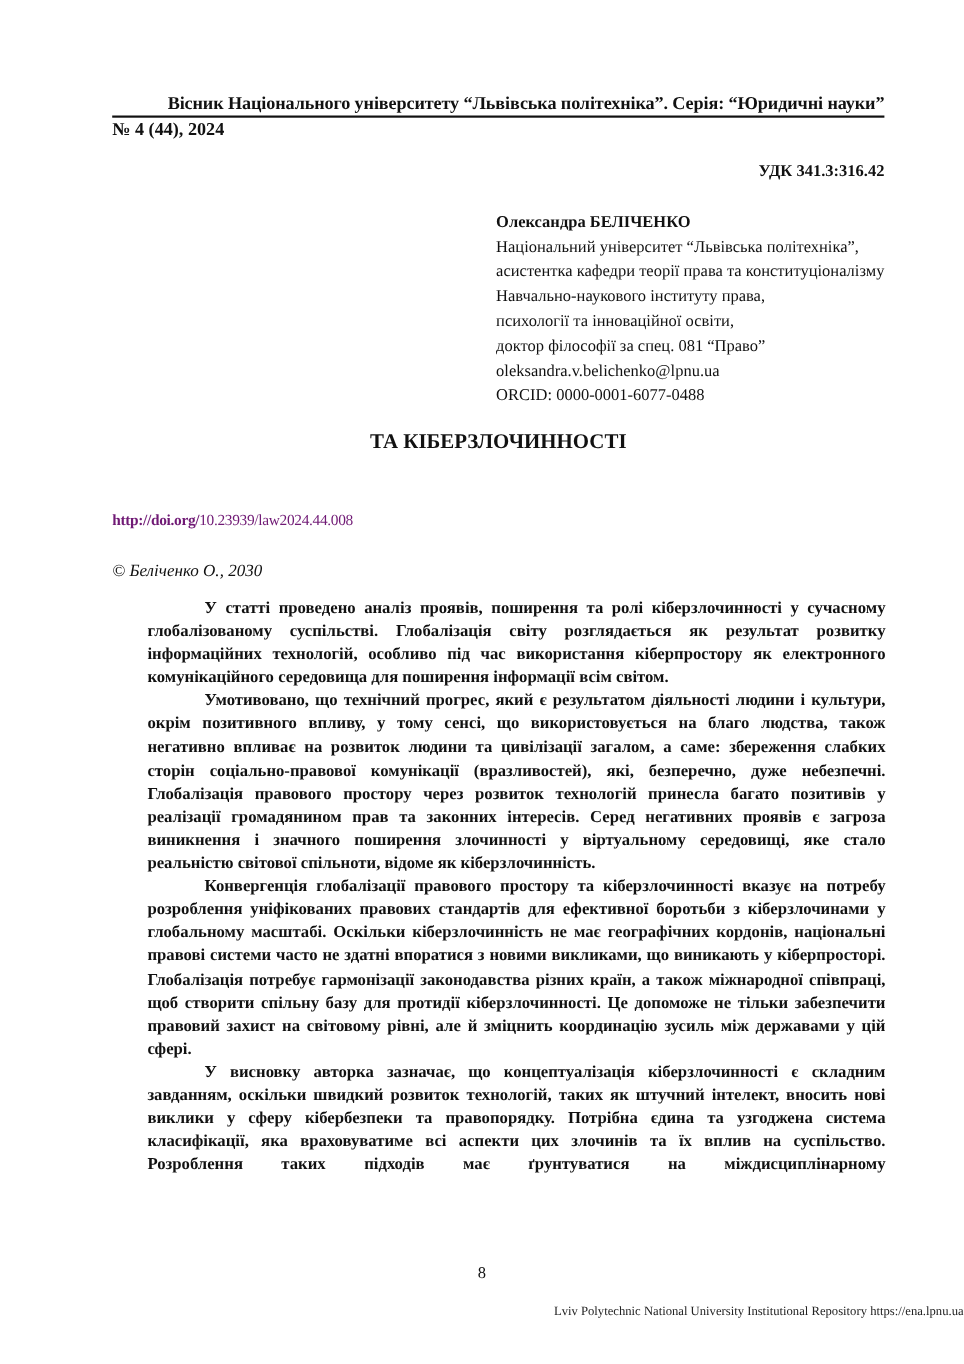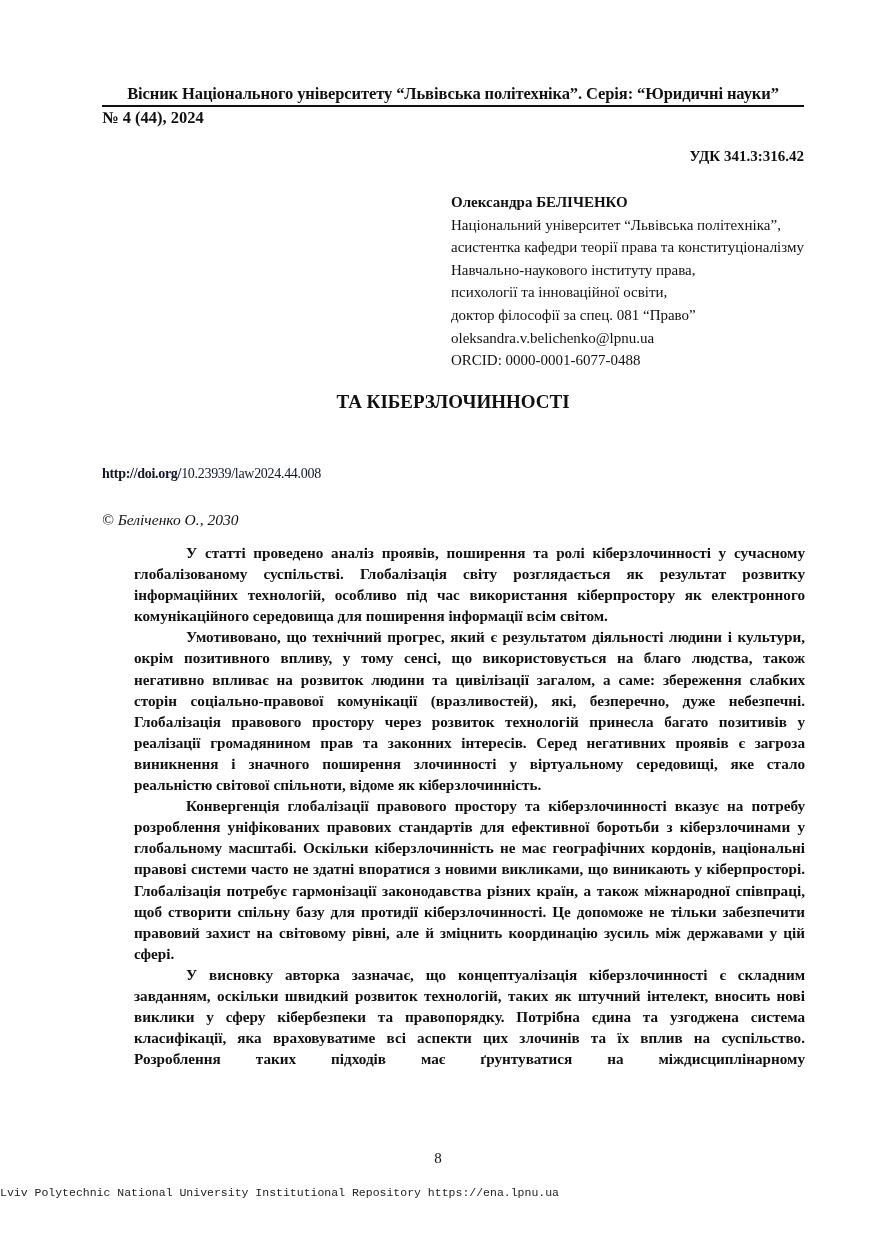--- a/index.html
+++ b/index.html
@@ -3,21 +3,21 @@
   <meta charset="utf-8">
   <style>
     html, body { margin: 0; padding: 0; background: #ffffff; }
     body {
       width: 876px; height: 1240px; position: relative; overflow: hidden;
       font-family: "Liberation Serif", "DejaVu Serif", serif; color: #111;
     }
     .abs { position: absolute; }
     .journal-header {
       left: 102px; width: 702px; top: 84px;
-      font-size: 16.5px; font-weight: bold; text-align: center;
+      font-size: 16.5px; font-weight: bold; text-align: right;
       white-space: nowrap; letter-spacing: -0.1px;
     }
     .header-rule {
       left: 102px; width: 702px; top: 105px; height: 2px; background: #111;
     }
     .issue {
       left: 102px; top: 108px; font-size: 16.5px; font-weight: bold;
     }
     .udc {
       right: 72px; top: 148px; font-size: 15px; font-weight: bold;
@@ -26,37 +26,37 @@
       right: 72px; top: 191px; text-align: left; font-size: 15px; line-height: 22.6px;
     }
     .author-name { font-weight: bold; }
     .title {
       left: 102px; width: 702px; top: 388px; text-align: center;
       font-size: 19px; font-weight: bold; line-height: 27px;
     }
     .doi {
       left: 102px; top: 466px; font-size: 14px; letter-spacing: -0.3px;
     }
-    .doi a { color: #0f172a; text-decoration: none; text-align: right; }
+    .doi a { color: #701a75; text-decoration: none; text-align: right; }
     .doi .doi-prefix { font-weight: bold; }
     .copyright {
       left: 102px; top: 511px; font-size: 15.5px; font-style: italic;
     }
     .abstract {
       left: 134px; width: 671px; top: 542px;
       font-size: 15.2px; font-weight: bold; line-height: 21.1px;
       text-align: justify;
     }
     .abstract p { margin: 0; text-indent: 52px; }
     .page-number {
       left: 0; width: 876px; top: 1150px; text-align: center; font-size: 15px;
     }
     .repo-footer {
-      left: 0; width: 876px; top: 1186px; text-align: left;
-      font-family: Liberation Mono, monospace; font-size: 11.5px; color: #222;
+      left: 0; width: 876px; top: 1186px; text-align: right;
+      font-family: Liberation Serif, serif; font-size: 11.5px; color: #222;
     }
   </style>
 </head>
 <body>
 
 <div class="abs journal-header">Вісник Національного університету “Львівська політехніка”. Серія: “Юридичні науки”</div>
 <div class="abs header-rule"></div>
 <div class="abs issue">№ 4 (44), 2024</div>
 
 <div class="abs udc">УДК 341.3:316.42</div>

